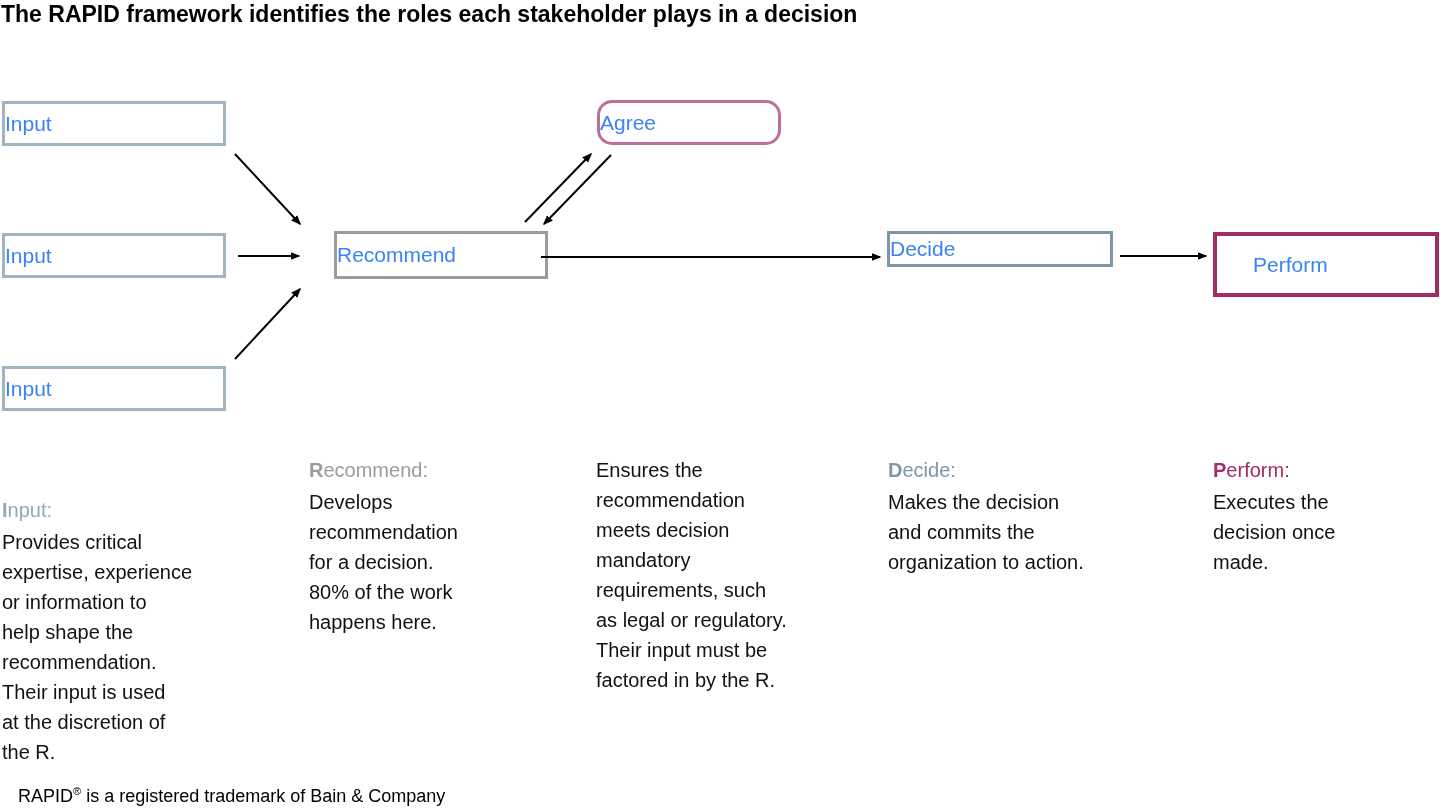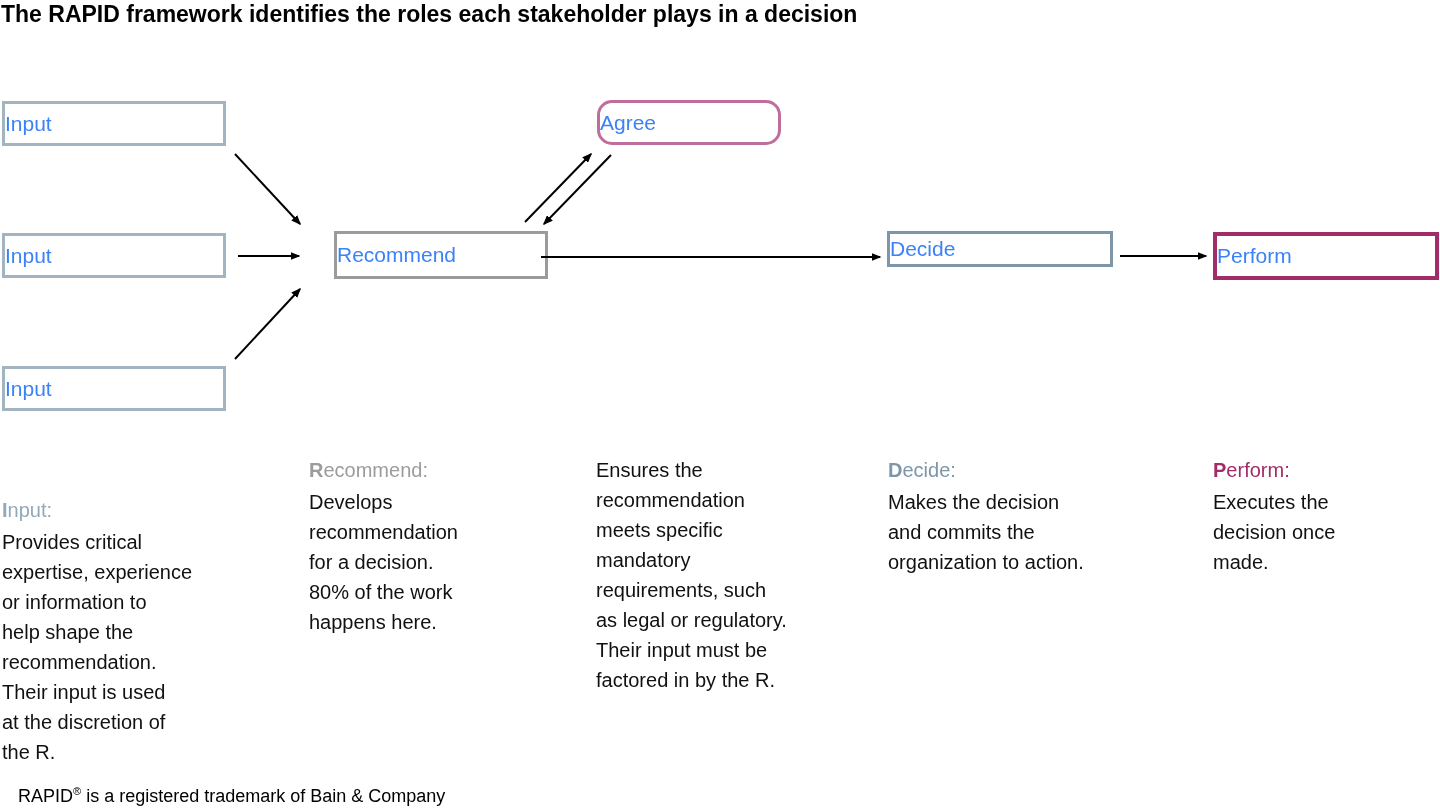--- a/index.html
+++ b/index.html
@@ -30,21 +30,21 @@
   .dbox-agree    { border: 3px solid var(--agree-border); }
   .dbox-decide   { border: 3px solid var(--decide-border); }
   .dbox-perform  { border: 4px solid var(--perform-border); }
 
   #box-input-1   { left: 2px;    top: 101px; width: 224px; height: 45px; }
   #box-input-2   { left: 2px;    top: 233px; width: 224px; height: 45px; }
   #box-input-3   { left: 2px;    top: 366px; width: 224px; height: 45px; }
   #box-recommend { left: 309px;  top: 231px; width: 214px; height: 48px; margin-left: 25px; }
   #box-agree     { left: 597px;  top: 100px; width: 184px; height: 45px; border-radius: 15px; }
   #box-decide    { left: 887px;  top: 231px; width: 226px; height: 36px; }
-  #box-perform   { left: 1213px; top: 232px; width: 226px; height: 48px; }
+  #box-perform   { left: 1213px; top: 232px; width: 226px; height: 65px; padding-left: 36px; }
 
   #arrows { position: absolute; inset: 0; width: 1440px; height: 810px; pointer-events: none; }
 
   
   .desc {
     position: absolute; top: 455px;
     font-size: 20px; line-height: 30px; color: #111;
   }
   .desc .hdr { display: block; margin-bottom: 2px; }
   .desc .hdr .lead { font-weight: bold; }
@@ -129,21 +129,21 @@
     <span class="body">Develops
 recommendation
 for a decision.
 80% of the work
 happens here.</span>
   </div>
 
   <div class="desc" id="desc-agree">
     <span class="body">Ensures the
 recommendation
-meets specific
+meets decision
 mandatory
 requirements, such
 as legal or regulatory.
 Their input must be
 factored in by the R.</span>
   </div>
 
   <div class="desc" id="desc-decide">
     <span class="hdr"><span class="lead">D</span><span>ecide:</span></span>
     <span class="body">Makes the decision

